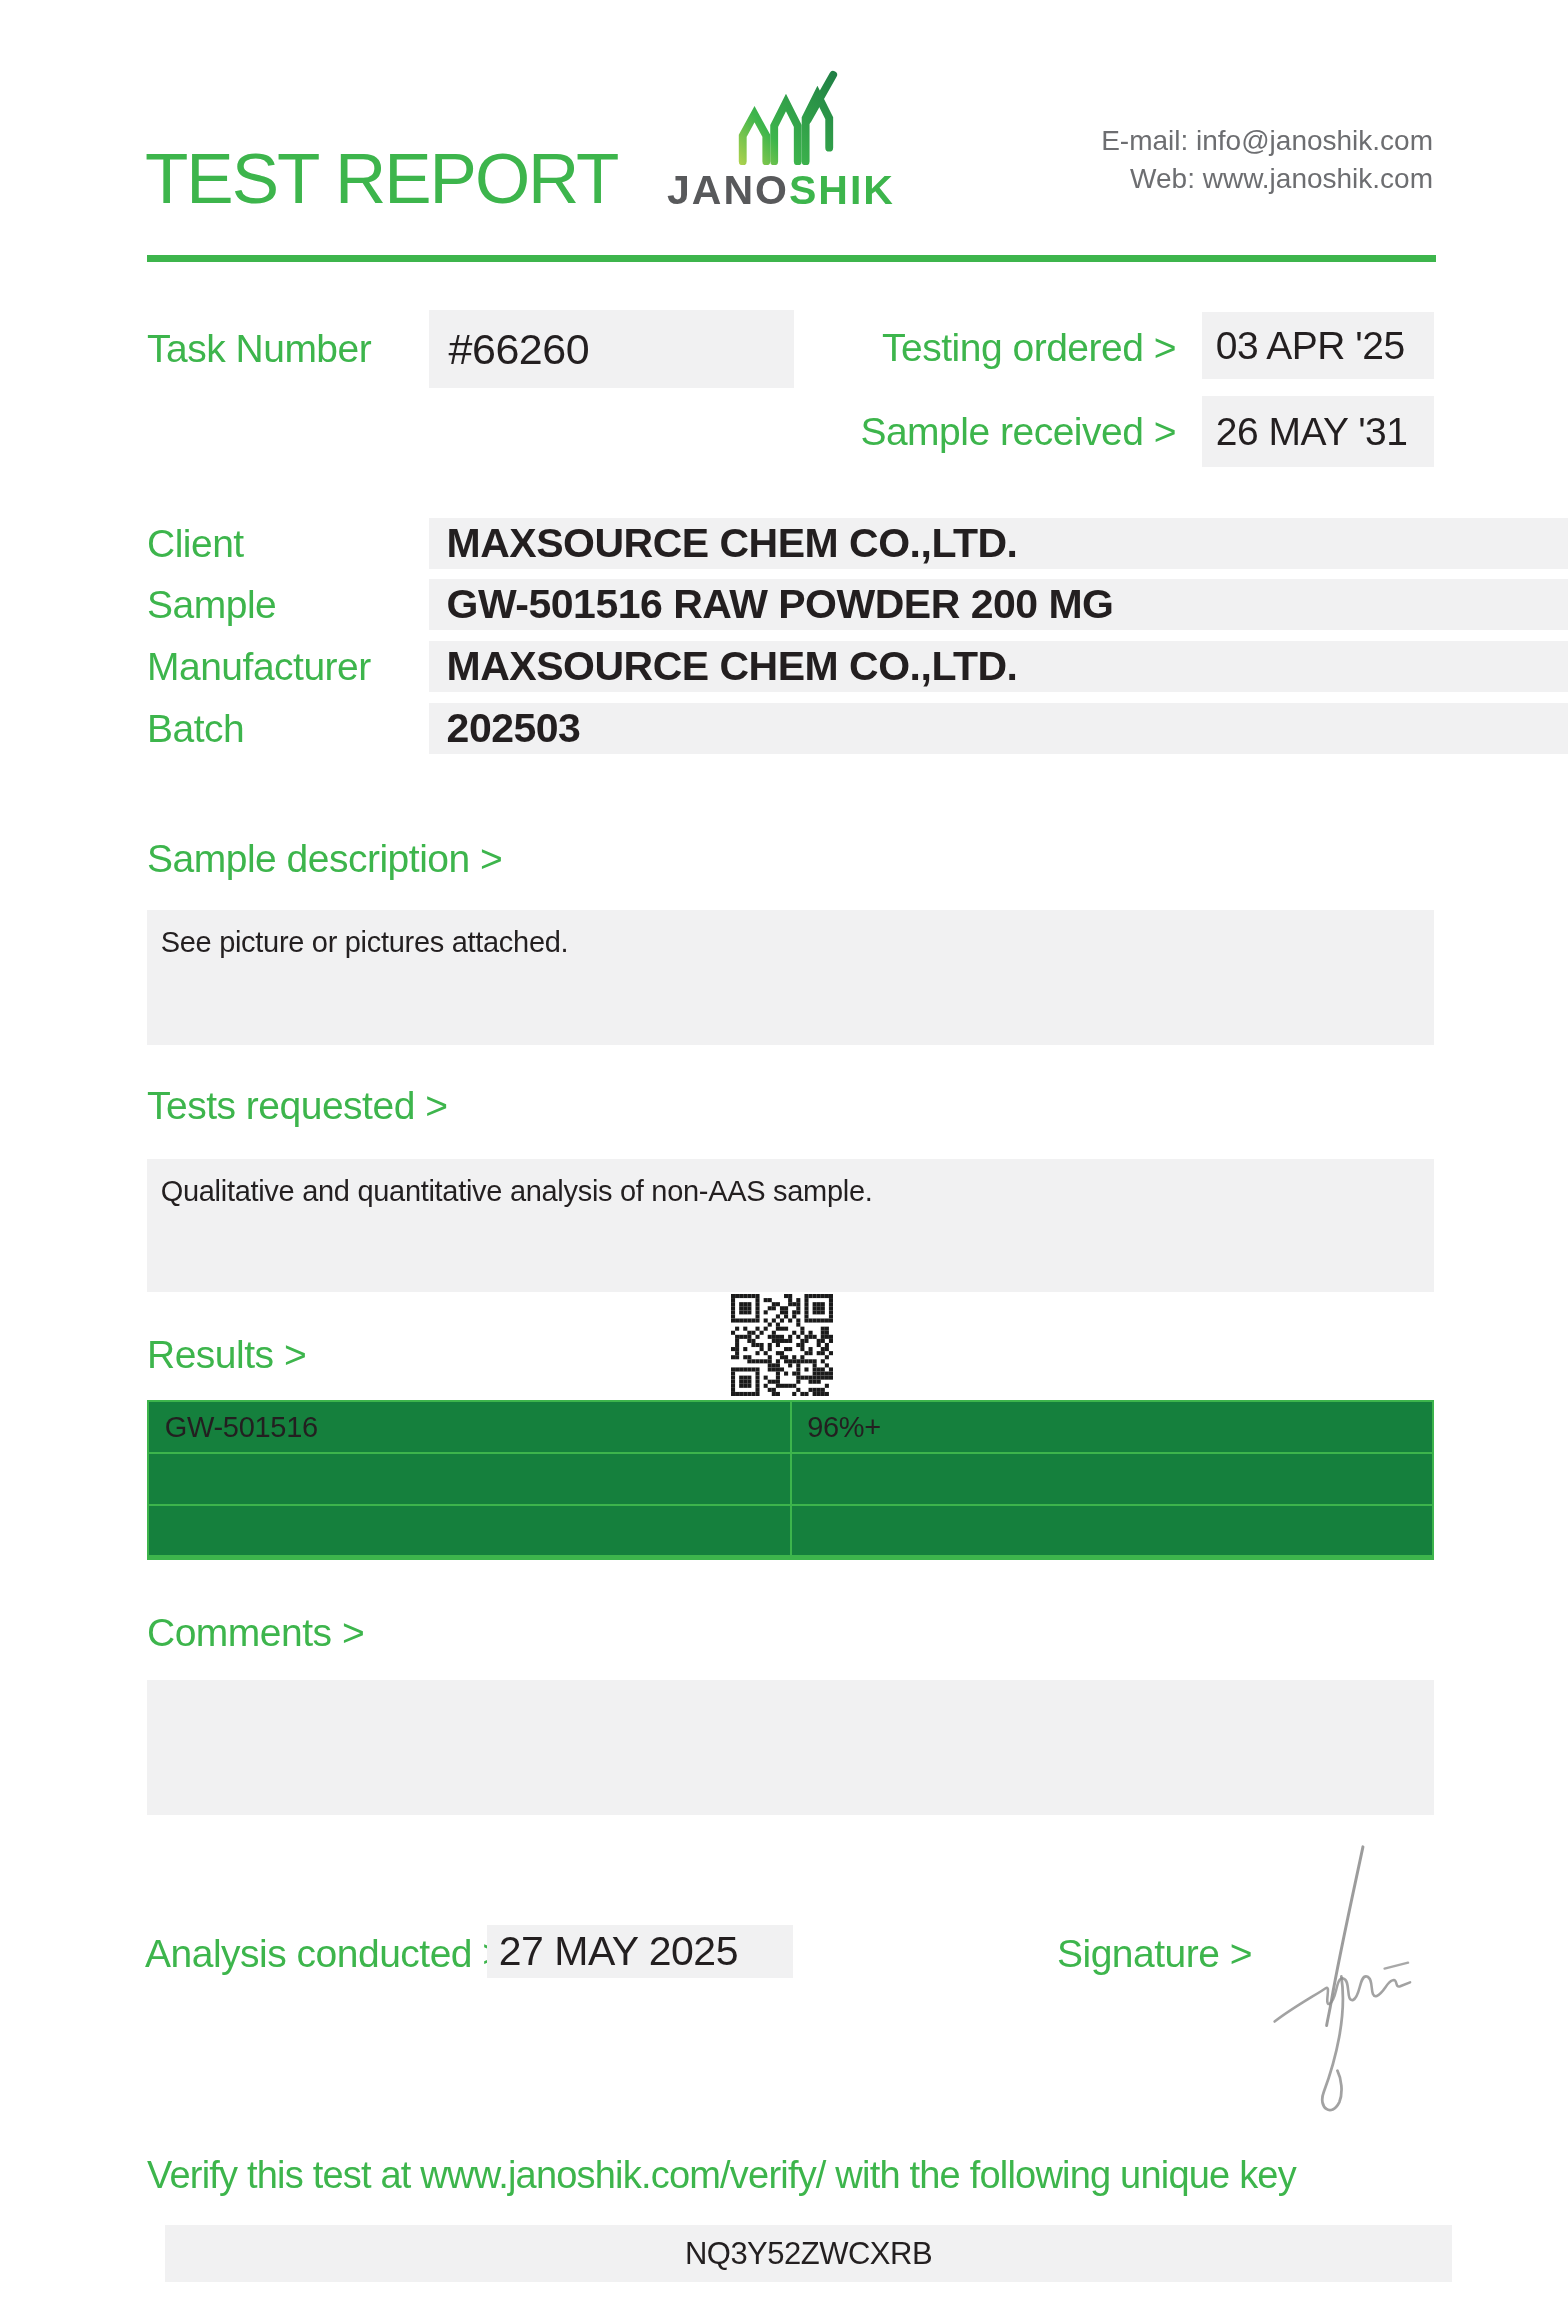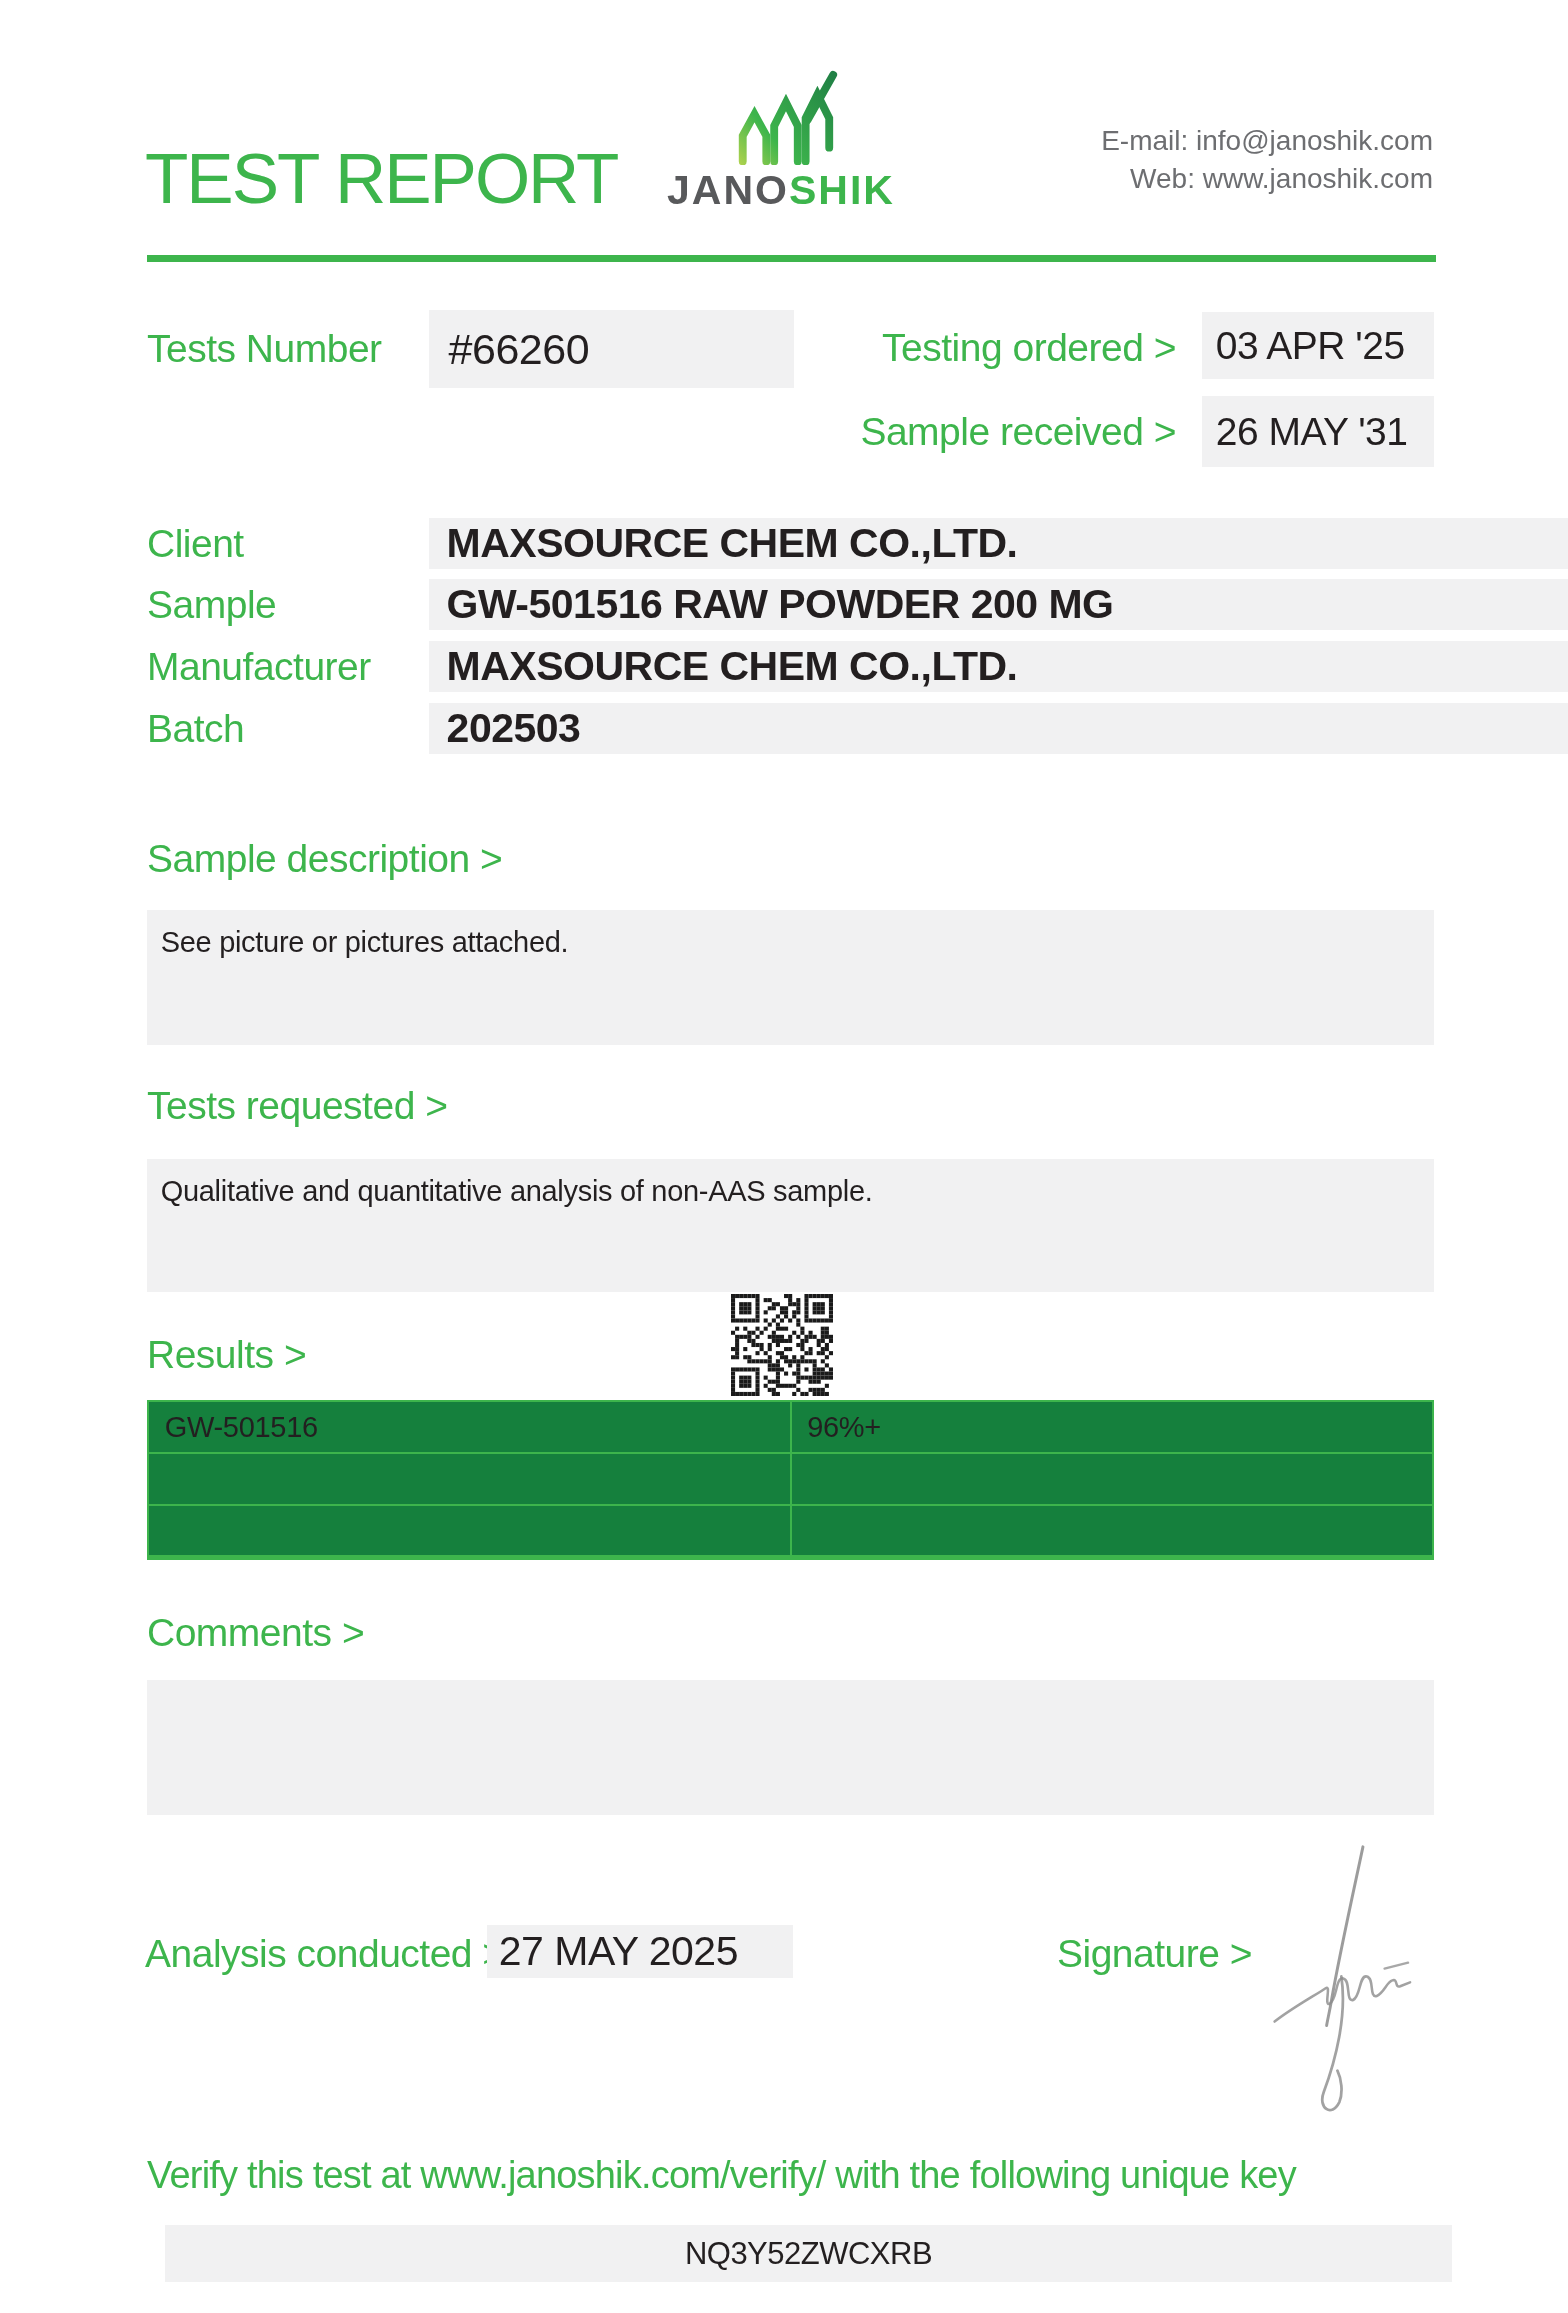--- a/index.html
+++ b/index.html
@@ -100,21 +100,21 @@
     <span class="logo-jano">JANO</span><span class="logo-shik">SHIK</span>
   </div>
 
   <div class="abs contact">
     <div>E-mail: info@janoshik.com</div>
     <div>Web: www.janoshik.com</div>
   </div>
 
   <div class="abs rule"></div>
 
-  <div class="abs vcenter task-label label">Tests Number</div>
+  <div class="abs vcenter task-label label">Task Number</div>
   <div class="abs vcenter task-box graybox value">#66260</div>
 
   <div class="abs vcenter date-label-1 label">Testing ordered  &gt;</div>
   <div class="abs vcenter date-box-1 graybox value">03 APR '25</div>
   <div class="abs vcenter date-label-2 label">Sample received &gt;</div>
   <div class="abs vcenter date-box-2 graybox value">26 MAY '31</div>
 
   <div class="abs vcenter info-label r0 label">Client</div>
   <div class="abs vcenter info-box r0 graybox value">MAXSOURCE CHEM CO.,LTD.</div>
   <div class="abs vcenter info-label r1 label">Sample</div>

